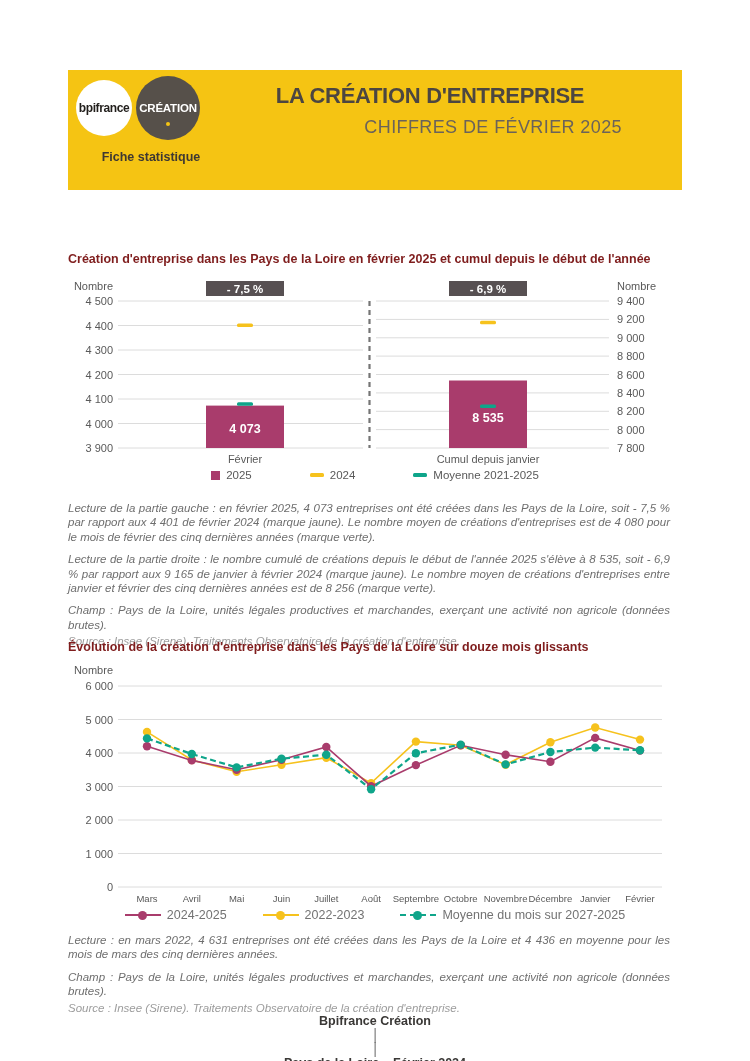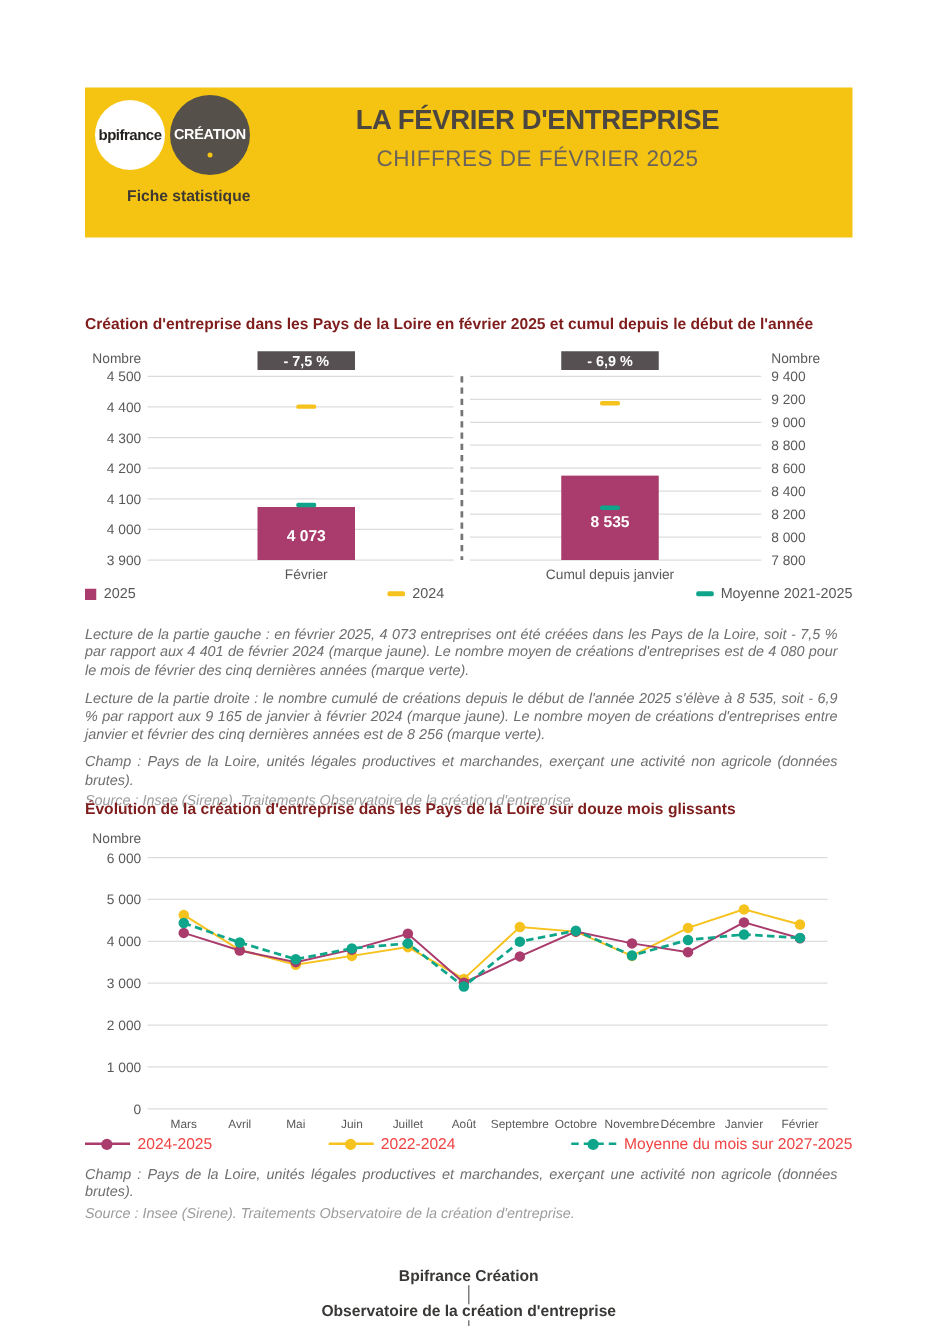--- a/index.html
+++ b/index.html
@@ -9,39 +9,39 @@
   }
   
   .band { position:absolute; left:68px; top:70px; width:614px; height:120px; background:#F5C413; }
   .logo-circle { position:absolute; border-radius:50%; display:flex; align-items:center; justify-content:center; }
   .logo-white { left:8px; top:10px; width:56px; height:56px; background:#ffffff; color:#221F1C; font-weight:bold; font-size:12px; letter-spacing:-0.4px; }
   .logo-dark  { left:68px; top:6px; width:64px; height:64px; background:#56504A; color:#ffffff; font-weight:bold; font-size:11.5px; letter-spacing:-0.2px;justify-content:center; }
   .logo-dot { position:absolute; left:98px; top:52px; width:4px; height:4px; border-radius:50%; background:#F5C413; }
   .tagline { position:absolute; left:0; top:80px; width:166px; text-align:center; font-weight:bold; font-size:12.5px; color:#3E3832; }
   .titles { position:absolute; left:170px; top:11px; width:384px; text-align:center; }
   .t1 { font-size:22px; font-weight:bold; color:#4C4641; line-height:30px; letter-spacing:-0.3px; }
-  .t2 { font-size:18px; color:#6B635A; line-height:26px; margin-top:3px; letter-spacing:0.4px; }
+  .t2 { font-size:18px; color:#6B635A; line-height:26px; margin-top:3px; letter-spacing:0.4px;text-align:right; }
   
   .sec-title { position:absolute; left:68px; width:614px; font-size:12.5px; font-weight:bold; color:#7f1d1d; }
   .sec1 { top:252px; }
   .sec2 { top:640px; }
   
   svg { position:absolute; left:68px; overflow:hidden; }
   #bar-chart  { top:272px; }
   #line-chart { top:658px; }
   text.tick   { font-family:"Liberation Sans",sans-serif; font-size:11px; fill:#595959; }
   text.nombre { font-family:"Liberation Sans",sans-serif; font-size:11px; fill:#595959; }
   text.xlab   { font-family:"Liberation Sans",sans-serif; font-size:11px; fill:#595959; }
   text.xlab2  { font-family:"Liberation Sans",sans-serif; font-size:9.5px; fill:#595959; }
   text.badge-t{ font-family:"Liberation Sans",sans-serif; font-size:11.5px; font-weight:bold; fill:#ffffff; }
   text.barlab { font-family:"Liberation Sans",sans-serif; font-size:12.5px; font-weight:bold; fill:#ffffff; }
   
-  .legend { position:absolute; left:68px; width:614px; display:flex; justify-content:space-between; align-items:center; }
+  .legend { position:absolute; left:68px; width:614px; display:flex; justify-content:center; align-items:center; }
   .bar-legend  { top:469px; gap:58px; font-size:11.5px; color:#595959; }
-  .line-legend { top:908px; gap:36px; font-size:12.5px; color:#ef4444; }
+  .line-legend { top:908px; gap:36px; font-size:12.5px; color:#737373; }
   .leg-item { display:flex; align-items:center; gap:6px; }
   .sw-sq   { width:9px;  height:9px; display:inline-block; }
   .sw-dash { width:14px; height:3.5px; display:inline-block; border-radius:1.5px; }
   .sw-line { position:relative; width:36px; height:9px; display:inline-block; }
   .sw-line .ln { position:absolute; top:3.5px; left:0; right:0; border-top:2px solid #000; }
   .sw-line.dashed .ln { border-top-width:2.5px; border-top-style:dashed; }
   .sw-line .dt { position:absolute; left:13px; top:0; width:9px; height:9px; border-radius:50%; }
   
   .notes { position:absolute; left:68px; width:614px; font-style:italic; font-size:11.5px; color:#6E6E6E; }
   .notes1 { top:501px; }
@@ -63,21 +63,21 @@
   <header class="band">
     <div class="logo-circle logo-white">
       <span>bpifrance</span>
     </div>
     <div class="logo-circle logo-dark">
       <span>CRÉATION</span>
     </div>
     <span class="logo-dot"></span>
     <div class="tagline">Fiche statistique</div>
     <div class="titles">
-      <div class="t1">LA FÉVRIER D'ENTREPRISE</div>
+      <div class="t1">LA CRÉATION D'ENTREPRISE</div>
       <div class="t2">CHIFFRES DE FÉVRIER 2025</div>
     </div>
   </header>
 
   <div class="sec-title sec1">Création d'entreprise dans les Pays de la Loire en février 2025 et cumul depuis le début de l'année</div>
 
   <svg id="bar-chart" width="614" height="202" viewBox="0 0 614 202">
       <text x="45" y="18" text-anchor="end" class="nombre">Nombre</text>
       <text x="549" y="18" text-anchor="start" class="nombre">Nombre</text>
       <line x1="50" x2="295" y1="176.0" y2="176.0" stroke="#DCDCDC" stroke-width="1"></line>
@@ -228,38 +228,38 @@
         <i class="ln" style="border-top-color: rgb(169, 60, 108);"></i>
         <i class="dt" style="background-color: rgb(169, 60, 108);"></i>
       </span>
       <span>2024-2025</span>
     </span>
     <span class="leg-item">
       <span class="sw-line">
         <i class="ln" style="border-top-color: rgb(246, 194, 29);"></i>
         <i class="dt" style="background-color: rgb(246, 194, 29);"></i>
       </span>
-      <span>2022-2024</span>
+      <span>2022-2023</span>
     </span>
     <span class="leg-item">
       <span class="sw-line dashed">
         <i class="ln" style="border-top-color: rgb(15, 165, 138);"></i>
         <i class="dt" style="background-color: rgb(15, 165, 138);"></i>
       </span>
       <span>Moyenne du mois sur 2027-2025</span>
     </span>
   </div>
 
   <div class="notes notes2">
+    <p>Lecture : en mars 2022, 4 631 entreprises ont été créées dans les Pays de la Loire et 4 436 en moyenne pour les mois de mars des cinq dernières années.</p>
     <p class="champ">Champ : Pays de la Loire, unités légales productives et marchandes, exerçant une activité non agricole (données brutes).</p>
     <p class="source">Source : Insee (Sirene). Traitements Observatoire de la création d'entreprise.</p>
   </div>
 
   <footer>
     <span>Bpifrance Création</span>
     <span class="sep">|</span>
-    <span>Observatoire de la création d'entreprise</span>
     <span class="sep">|</span>
     <span>Pays de la Loire – Février 2024</span>
     <span class="page-num" style="color: rgb(242, 183, 5);">1</span>
   </footer>
 
 </div>
 
 </body></html>

